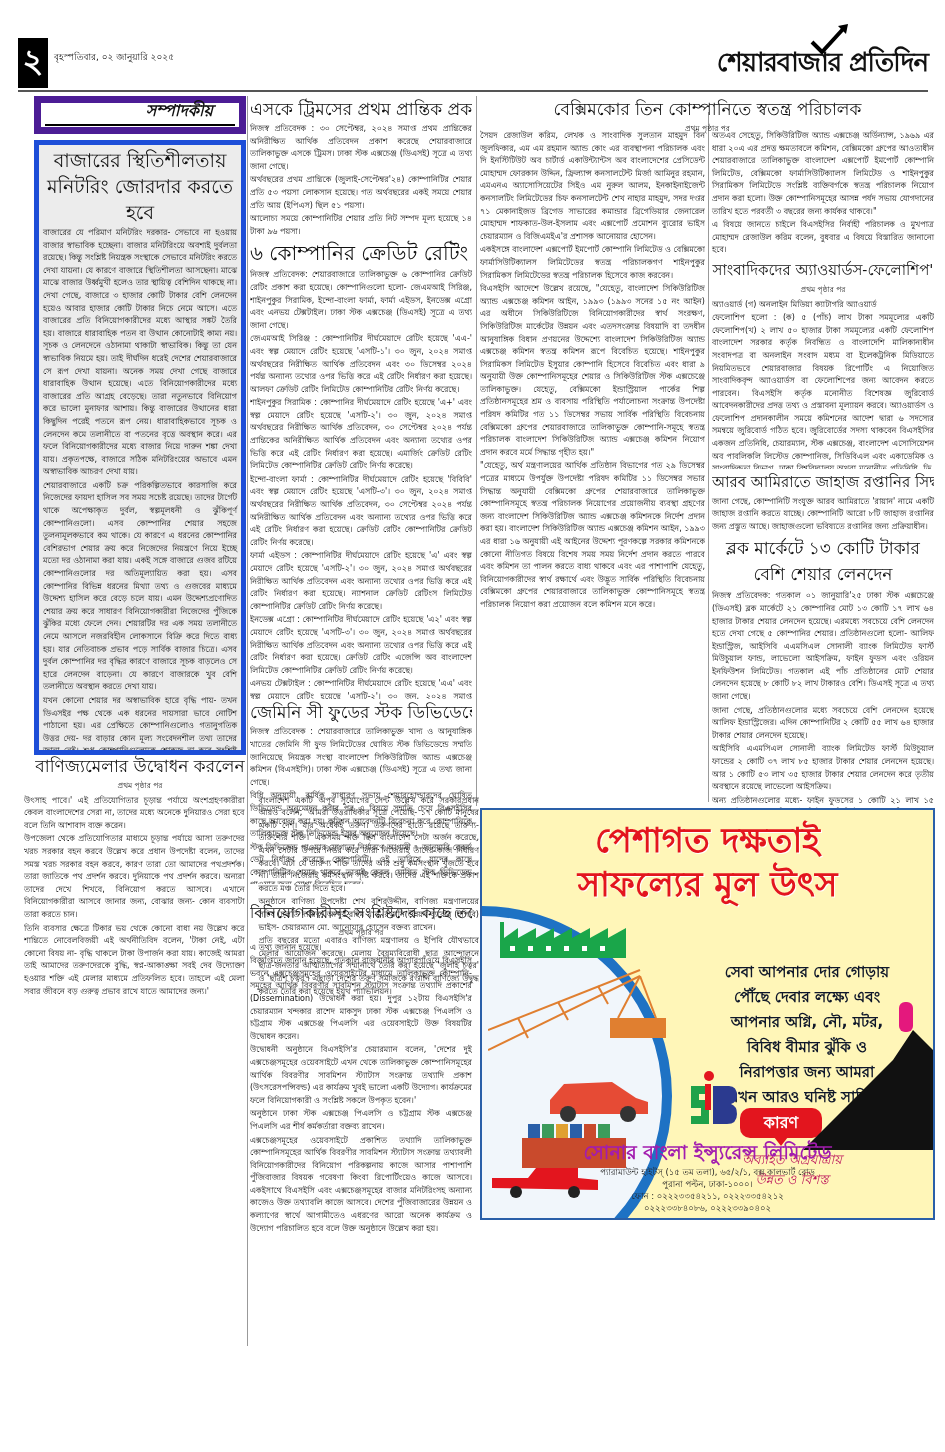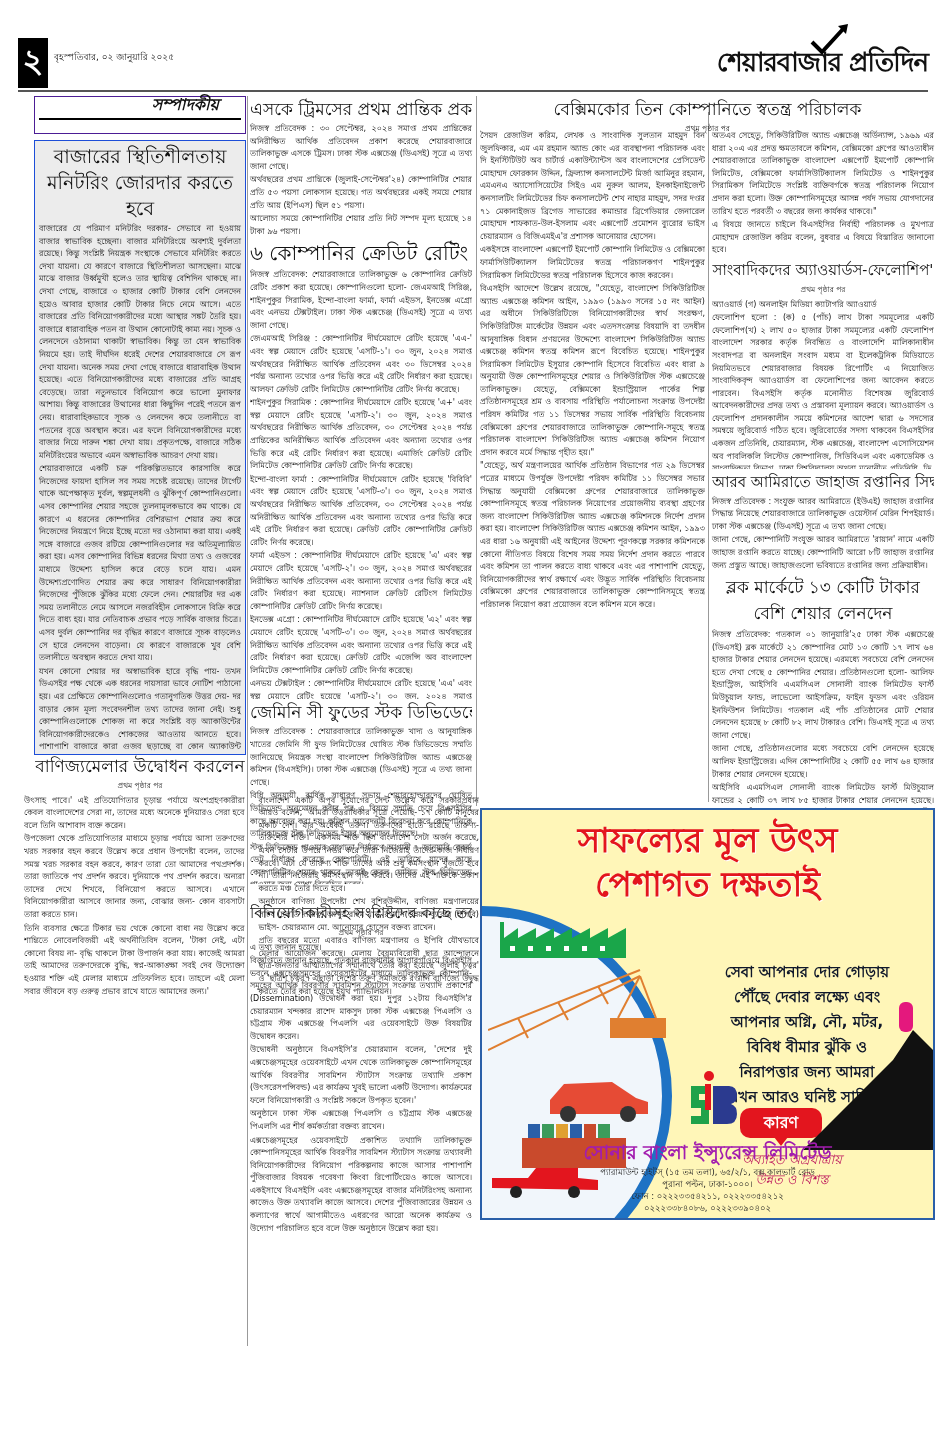--- a/index.html
+++ b/index.html
@@ -16,25 +16,25 @@
 
   .col { position: absolute; top: 96px; font-size: 8px; line-height: 12.6px; text-align: justify; }
   .col p { margin-bottom: 1px; }
   .c1 { left: 34px; width: 212px; }
   .c2 { left: 250px; width: 222px; }
   .c3 { left: 480px; width: 225px; }
   .c4 { left: 712px; width: 222px; }
 
   .vline { position: absolute; width: 1px; background: #999; }
 
-  .editorial-tag { border: 1px solid #4c1d95; height: 38px; position: relative; margin-bottom: 6px; background: #fff; }
+  .editorial-tag { border: 7px solid #4c1d95; height: 38px; position: relative; margin-bottom: 6px; background: #fff; }
   .editorial-tag .line { position: absolute; left: 4px; right: 4px; top: 21px; height: 2px; background: #000; }
   .editorial-tag .word { position: absolute; right: 22px; top: 2px; background: #fff; padding: 0 4px; font-size: 16px; font-style: italic; font-weight: bold; font-family: "DejaVu Serif", serif; }
 
-  .edbox { background: #ececec; border: 1px solid #1d4ed8; padding: 2px 4px 4px; height: 615px; overflow: hidden; }
+  .edbox { background: #ececec; border: 5px solid #1d4ed8; padding: 2px 4px 4px; height: 615px; overflow: hidden; }
   .ed-head { font-size: 19px; line-height: 26px; text-align: center; font-family: "DejaVu Serif", serif; margin-bottom: 2px; }
 
   .h1 { font-size: 17px; line-height: 22px; text-align: center; font-family: "DejaVu Serif", serif; margin: 2px 0 3px; white-space: nowrap; overflow: hidden; }
   .h1.big { font-size: 20px; line-height: 26px; }
   .cont { text-align: center; font-size: 7.5px; margin-bottom: 2px; }
 
   .ad { position: absolute; left: 480px; top: 808px; width: 455px; height: 412px; overflow: hidden;
     background: #fff6b8; border: 2px solid #2a5fa8; }
   .ad-headline { position: absolute; left: 0; right: 0; top: 8px; text-align: center; color: #e3151e;
     font-size: 34px; line-height: 44px; font-weight: bold; font-family: "DejaVu Sans", sans-serif; text-shadow: 1px 1px 0 #fff; }
@@ -146,35 +146,34 @@
 <div class="col c4" style="top:130px;">
   <p>অতএব সেহেতু, সিকিউরিটিজ অ্যান্ড এক্সচেঞ্জ অর্ডিন্যান্স, ১৯৬৯ এর ধারা ২০এ এর প্রদত্ত ক্ষমতাবলে কমিশন, বেক্সিমকো গ্রুপের আওতাধীন শেয়ারবাজারে তালিকাভুক্ত বাংলাদেশ এক্সপোর্ট ইমপোর্ট কোম্পানি লিমিটেড, বেক্সিমকো ফার্মাসিউটিক্যালস লিমিটেড ও শাইনপুকুর সিরামিকস লিমিটেডে সংশ্লিষ্ট ব্যক্তিবর্গকে স্বতন্ত্র পরিচালক নিয়োগ প্রদান করা হলো। উক্ত কোম্পানিসমূহের আসন্ন পর্ষদ সভায় যোগদানের তারিখ হতে পরবর্তী ৩ বছরের জন্য কার্যকর থাকবে।"</p>
   <p>এ বিষয়ে জানতে চাইলে বিএসইসির নির্বাহী পরিচালক ও মুখপাত্র মোহাম্মদ রেজাউল করিম বলেন, বুধবার এ বিষয়ে বিস্তারিত জানানো হবে।</p>
   <div class="h1" style="font-size:15px;">সাংবাদিকদের অ্যাওয়ার্ডস-ফেলোশিপ'</div>
   <div class="cont">প্রথম পৃষ্ঠার পর</div>
   <div style="height:170px; overflow:hidden;">
     <p>অ্যাওয়ার্ড (গ) অনলাইন মিডিয়া ক্যাটাগরি অ্যাওয়ার্ড</p>
     <p>ফেলোশিপ হলো : (ক) ৫ (পাঁচ) লাখ টাকা সমমূল্যের একটি ফেলোশিপ(খ) ২ লাখ ৫০ হাজার টাকা সমমূল্যের একটি ফেলোশিপ বাংলাদেশ সরকার কর্তৃক নিবন্ধিত ও বাংলাদেশি মালিকানাধীন সংবাদপত্র বা অনলাইন সংবাদ মধ্যম বা ইলেকট্রনিক মিডিয়াতে নিয়মিতভবে শেয়ারবাজার বিষয়ক রিপোর্টিং এ নিয়োজিত সাংবাদিকবৃন্দ অ্যাওয়ার্ডস বা ফেলোশিপের জন্য আবেদন করতে পারবেন। বিএসইসি কর্তৃক মনোনীত বিশেষজ্ঞ জুরিবোর্ড আবেদনকারীদের প্রদত্ত তথ্য ও প্রস্তাবনা মূল্যায়ন করবে। অ্যাওয়ার্ডস ও ফেলোশিপ প্রদানকালীন সময়ে কমিশনের আদেশ দ্বারা ৬ সদস্যের সমন্বয়ে জুরিবোর্ড গঠিত হবে। জুরিবোর্ডের সদস্য থাকবেন বিএসইসির একজন প্রতিনিধি, চেয়ারম্যান, স্টক এক্সচেঞ্জ, বাংলাদেশ এসোসিয়েশন অব পাবলিকলি লিস্টেড কোম্পানিজ, সিডিবিএল এবং একাডেমিক ও সাংবাদিকতা বিভাগ, ঢাকা বিশ্ববিদ্যালয় অথবা মনোনীত প্রতিনিধি, ডি, বাংলাদেশের অন্যতম অভিজ্ঞ সাংবাদিক এবং বিএসইসি কর্তৃক মনোনীত বিশেষজ্ঞ ইনস্টিটিউট অব পিআরবিএ অথবা মনোনীত প্রতিনিধি। জুরিবোর্ড আবেদনকারীদের যোগ্যতা, অভিজ্ঞতা, সংবাদের মান এবং অন্যান্য বিষয়াবলী বিচার করে চূড়ান্তভাবে অ্যাওয়ার্ড ও ফেলোশিপ বিজয়ী নির্বাচন করবেন।</p>
   </div>
   <div class="h1" style="font-size:15px;">আরব আমিরাতে জাহাজ রপ্তানির সিদ্ধান্ত</div>
-  <p>নিজস্ব প্রতিবেদক : সংযুক্ত আরব আমিরাতে (ইউএই) জাহাজ রপ্তানির সিদ্ধান্ত নিয়েছে শেয়ারবাজারে তালিকাভুক্ত ওয়েস্টার্ন মেরিন শিপইয়ার্ড। ঢাকা স্টক এক্সচেঞ্জ (ডিএসই) সূত্রে এ তথ্য জানা গেছে।</p>
   <p>জানা গেছে, কোম্পানিটি সংযুক্ত আরব আমিরাতে 'রায়ান' নামে একটি জাহাজ রপ্তানি করতে যাচ্ছে। কোম্পানিটি আরো ৮টি জাহাজ রপ্তানির জন্য প্রস্তুত আছে। জাহাজগুলো ভবিষ্যতে রপ্তানির জন্য প্রক্রিয়াধীন।</p>
   <div class="h1 big" style="white-space:normal; font-size:17px;">ব্লক মার্কেটে ১৩ কোটি টাকার বেশি শেয়ার লেনদেন</div>
   <div style="height:250px; overflow:hidden;">
     <p>নিজস্ব প্রতিবেদক: গতকাল ০১ জানুয়ারি'২৫ ঢাকা স্টক এক্সচেঞ্জে (ডিএসই) ব্লক মার্কেটে ২১ কোম্পানির মোট ১৩ কোটি ১৭ লাখ ৬৪ হাজার টাকার শেয়ার লেনদেন হয়েছে। এরমধ্যে সবচেয়ে বেশি লেনদেন হতে দেখা গেছে ৫ কোম্পানির শেয়ার। প্রতিষ্ঠানগুলো হলো- আলিফ ইন্ডাস্ট্রিজ, আইসিবি এএমসিএল সোনালী ব্যাংক লিমিটেড ফার্স্ট মিউচুয়াল ফান্ড, লাভেলো আইসক্রিম, ফাইন ফুডস এবং ওরিয়ন ইনফিউশন লিমিটেড। গতকাল এই পাঁচ প্রতিষ্ঠানের মোট শেয়ার লেনদেন হয়েছে ৮ কোটি ৮২ লাখ টাকারও বেশি। ডিএসই সূত্রে এ তথ্য জানা গেছে।</p>
     <p>জানা গেছে, প্রতিষ্ঠানগুলোর মধ্যে সবচেয়ে বেশি লেনদেন হয়েছে আলিফ ইন্ডাস্ট্রিজের। এদিন কোম্পানিটির ২ কোটি ৫৫ লাখ ৬৪ হাজার টাকার শেয়ার লেনদেন হয়েছে।</p>
     <p>আইসিবি এএমসিএল সোনালী ব্যাংক লিমিটেড ফার্স্ট মিউচুয়াল ফান্ডের ২ কোটি ৩৭ লাখ ৮৫ হাজার টাকার শেয়ার লেনদেন হয়েছে। আর ১ কোটি ৫৩ লাখ ৩৫ হাজার টাকার শেয়ার লেনদেন করে তৃতীয় অবস্থানে রয়েছে লাভেলো আইসক্রিম।</p>
     <p>অন্য প্রতিষ্ঠানগুলোর মধ্যে- ফাইন ফুডসের ১ কোটি ২১ লাখ ১৫ হাজার টাকা এবং ওরিয়ন ইনফিউশন লিমিটেডের ১ কোটি ১৫ লাখ টাকার শেয়ার লেনদেন হয়েছে।</p>
   </div>
 </div>
 
 <div class="ad">
   <div class="ad-headline">
+    <div>পেশাগত দক্ষতাই</div>
     <div>সাফল্যের মূল উৎস</div>
-    <div>পেশাগত দক্ষতাই</div>
   </div>
   <div class="ad-circle"></div>
   <svg style="position:absolute; left:6px; top:110px; width:180px; height:250px;" viewBox="0 0 180 250">
 
     <path d="M12,28 L12,2 L16,2 L16,18 L30,8 L30,18 L48,8 L48,18 L66,8 L66,18 L84,8 L84,18 L102,8 L102,18 L120,8 L120,18 L138,8 L138,38 L12,38 Z" fill="#1aa64a"></path>
     <g fill="#fff">
         <rect x="22" y="26" width="5" height="5"></rect>
         <rect x="40" y="26" width="5" height="5"></rect>
         <rect x="58" y="26" width="5" height="5"></rect>
         <rect x="76" y="26" width="5" height="5"></rect>

